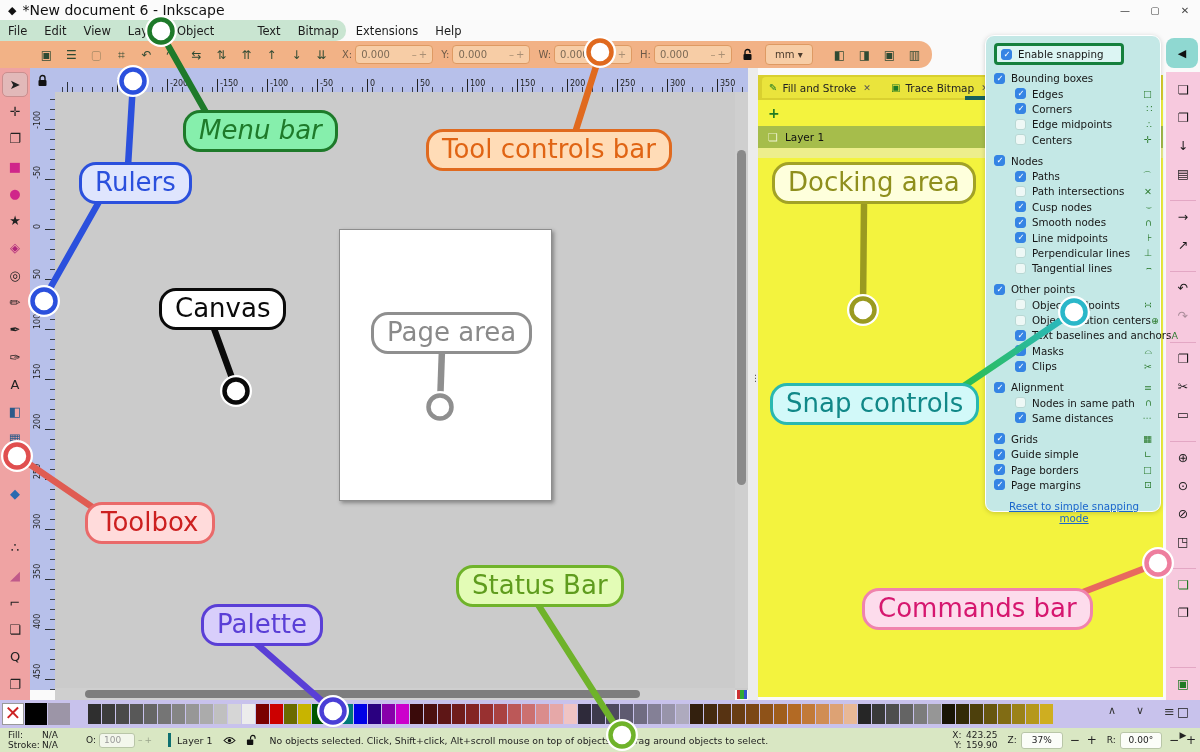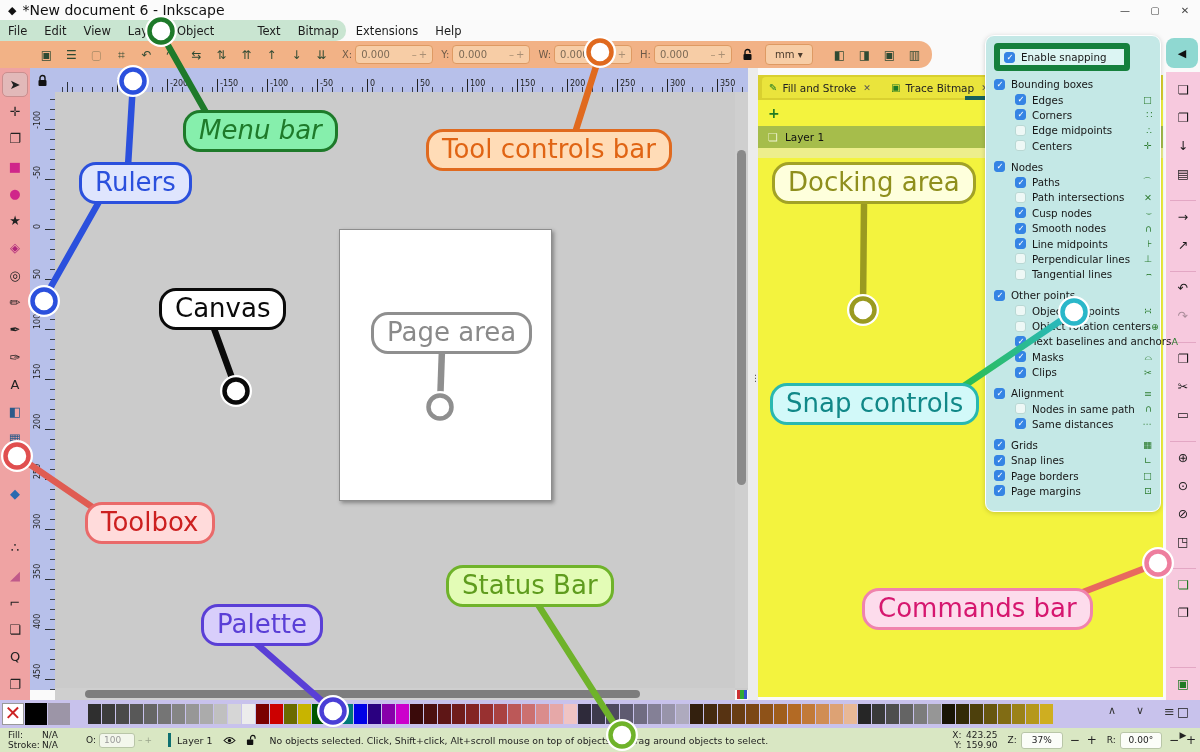--- a/index.html
+++ b/index.html
@@ -71,21 +71,21 @@
   .ltb-right{margin-left:auto;display:flex;align-items:center;gap:26px;padding-right:12px;color:#222;font-size:11px;}
   .layerrow{position:absolute;left:0;top:51px;width:100%;height:22px;display:flex;align-items:center;padding-left:10px;box-sizing:border-box;font-size:10.5px;color:#101010;}
   .layerrow .doc{color:#e9efc8;margin-right:7px;font-size:11px;}
   .layerstrip{position:absolute;left:0;top:73px;width:100%;height:10px;}
 
   
   .snap{left:985px;top:35px;width:176px;height:477px;border-radius:9px;border:1px solid #ffffff;box-shadow:0 1px 5px rgba(0,0,0,.18);padding:7px 6px 0 8px;box-sizing:border-box;z-index:10;}
   .srow{height:15.4px;display:flex;align-items:center;font-size:10.3px;color:#161616;}
   .srow.indent{padding-left:21px;}
   .srow.gap{margin-top:5.5px;}
-  .srow.enable{background:#dcf5f3;border:6px solid #15803d;border-radius:4px;width:120px;height:16px;padding-left:4px;margin-bottom:3px;}
+  .srow.enable{background:#dcf5f3;border:3px solid #15803d;border-radius:4px;width:120px;height:16px;padding-left:4px;margin-bottom:3px;}
   .cb{width:11px;height:11px;border-radius:3px;background:#eef8f6;border:1px solid #b9d8d4;box-sizing:border-box;margin-right:6px;flex:none;position:relative;}
   .cb.on{background:#3584e4;border-color:#3584e4;}
   .cb.on::after{content:"✓";position:absolute;left:1.5px;top:-1px;color:#fff;font-size:8.5px;}
   .sicon{margin-left:auto;width:15px;text-align:right;font-size:9.5px;color:#2f7d32;padding-right:2px;}
   .slink{margin-top:7px;text-align:center;font-size:10.3px;color:#1a66cc;text-decoration:underline;}
 
   
   .collapsebtn{left:1166px;top:38px;width:32px;height:30px;background:#8fd8d1;border-radius:8px;display:flex;align-items:center;justify-content:center;font-size:11px;color:#111;z-index:6;}
   .commands{left:1166px;top:72px;width:34px;height:628px;display:flex;flex-direction:column;align-items:center;padding-top:8px;box-sizing:border-box;z-index:5;}
   .cmdbtn{width:24px;height:19px;display:flex;align-items:center;justify-content:center;font-size:12.5px;color:#1b1b1b;margin-bottom:9px;}
@@ -544,36 +544,37 @@
         </div>
 
         <div class="srow gap">
           <span class="cb on"></span>
           <span style="white-space:nowrap">Grids</span>
           <span class="sicon">▦</span>
         </div>
 
         <div class="srow">
           <span class="cb on"></span>
-          <span style="white-space:nowrap">Snap lines</span>
+          <span style="white-space:nowrap">Guide simple</span>
           <span class="sicon">∟</span>
         </div>
 
         <div class="srow">
           <span class="cb on"></span>
           <span style="white-space:nowrap">Page borders</span>
           <span class="sicon">□</span>
         </div>
 
         <div class="srow">
           <span class="cb on"></span>
           <span style="white-space:nowrap">Page margins</span>
           <span class="sicon">⊡</span>
         </div>
       </div>
+    <div class="slink">Reset to simple snapping mode</div>
   </div>
 
   <div class="abs collapsebtn">◀</div>
   <div class="abs commands" style="background: rgb(247, 201, 222);">
     <span style="display:flex;flex-direction:column;align-items:center">
 
         <span class="cmdbtn">❏</span>
 
         <span class="cmdbtn">❐</span>
 
@@ -863,18 +864,18 @@
       <div class="callout" style="left: 371px; top: 312px; background: rgb(255, 255, 255); border-color: rgb(143, 143, 143); color: rgb(138, 138, 138);">Page area</div>
 
       <div class="callout" style="left: 772px; top: 162px; background: rgb(254, 255, 220); border-color: rgb(162, 162, 38); color: rgb(143, 143, 29);">Docking area</div>
 
       <div class="callout" style="left: 770px; top: 383px; background: rgb(210, 249, 249); border-color: rgb(41, 184, 176); color: rgb(17, 136, 136);">Snap controls</div>
 
       <div class="callout" style="left: 85px; top: 502px; background: rgb(255, 219, 219); border-color: rgb(234, 106, 106); color: rgb(204, 32, 32);">Toolbox</div>
 
       <div class="callout" style="left: 201px; top: 604px; background: rgb(216, 206, 251); border-color: rgb(90, 63, 214); color: rgb(90, 63, 214);">Palette</div>
 
-      <div class="callout" style="left: 446px; top: 565px; background: rgb(227, 252, 182); border-color: rgb(111, 179, 42); color: rgb(95, 156, 30);">Status Bar</div>
+      <div class="callout" style="left: 456px; top: 565px; background: rgb(227, 252, 182); border-color: rgb(111, 179, 42); color: rgb(95, 156, 30);">Status Bar</div>
 
       <div class="callout" style="left: 862px; top: 588px; background: rgb(253, 220, 236); border-color: rgb(240, 131, 173); color: rgb(214, 23, 111);">Commands bar</div>
     </div>
 
 </div>
 
 </body></html>

